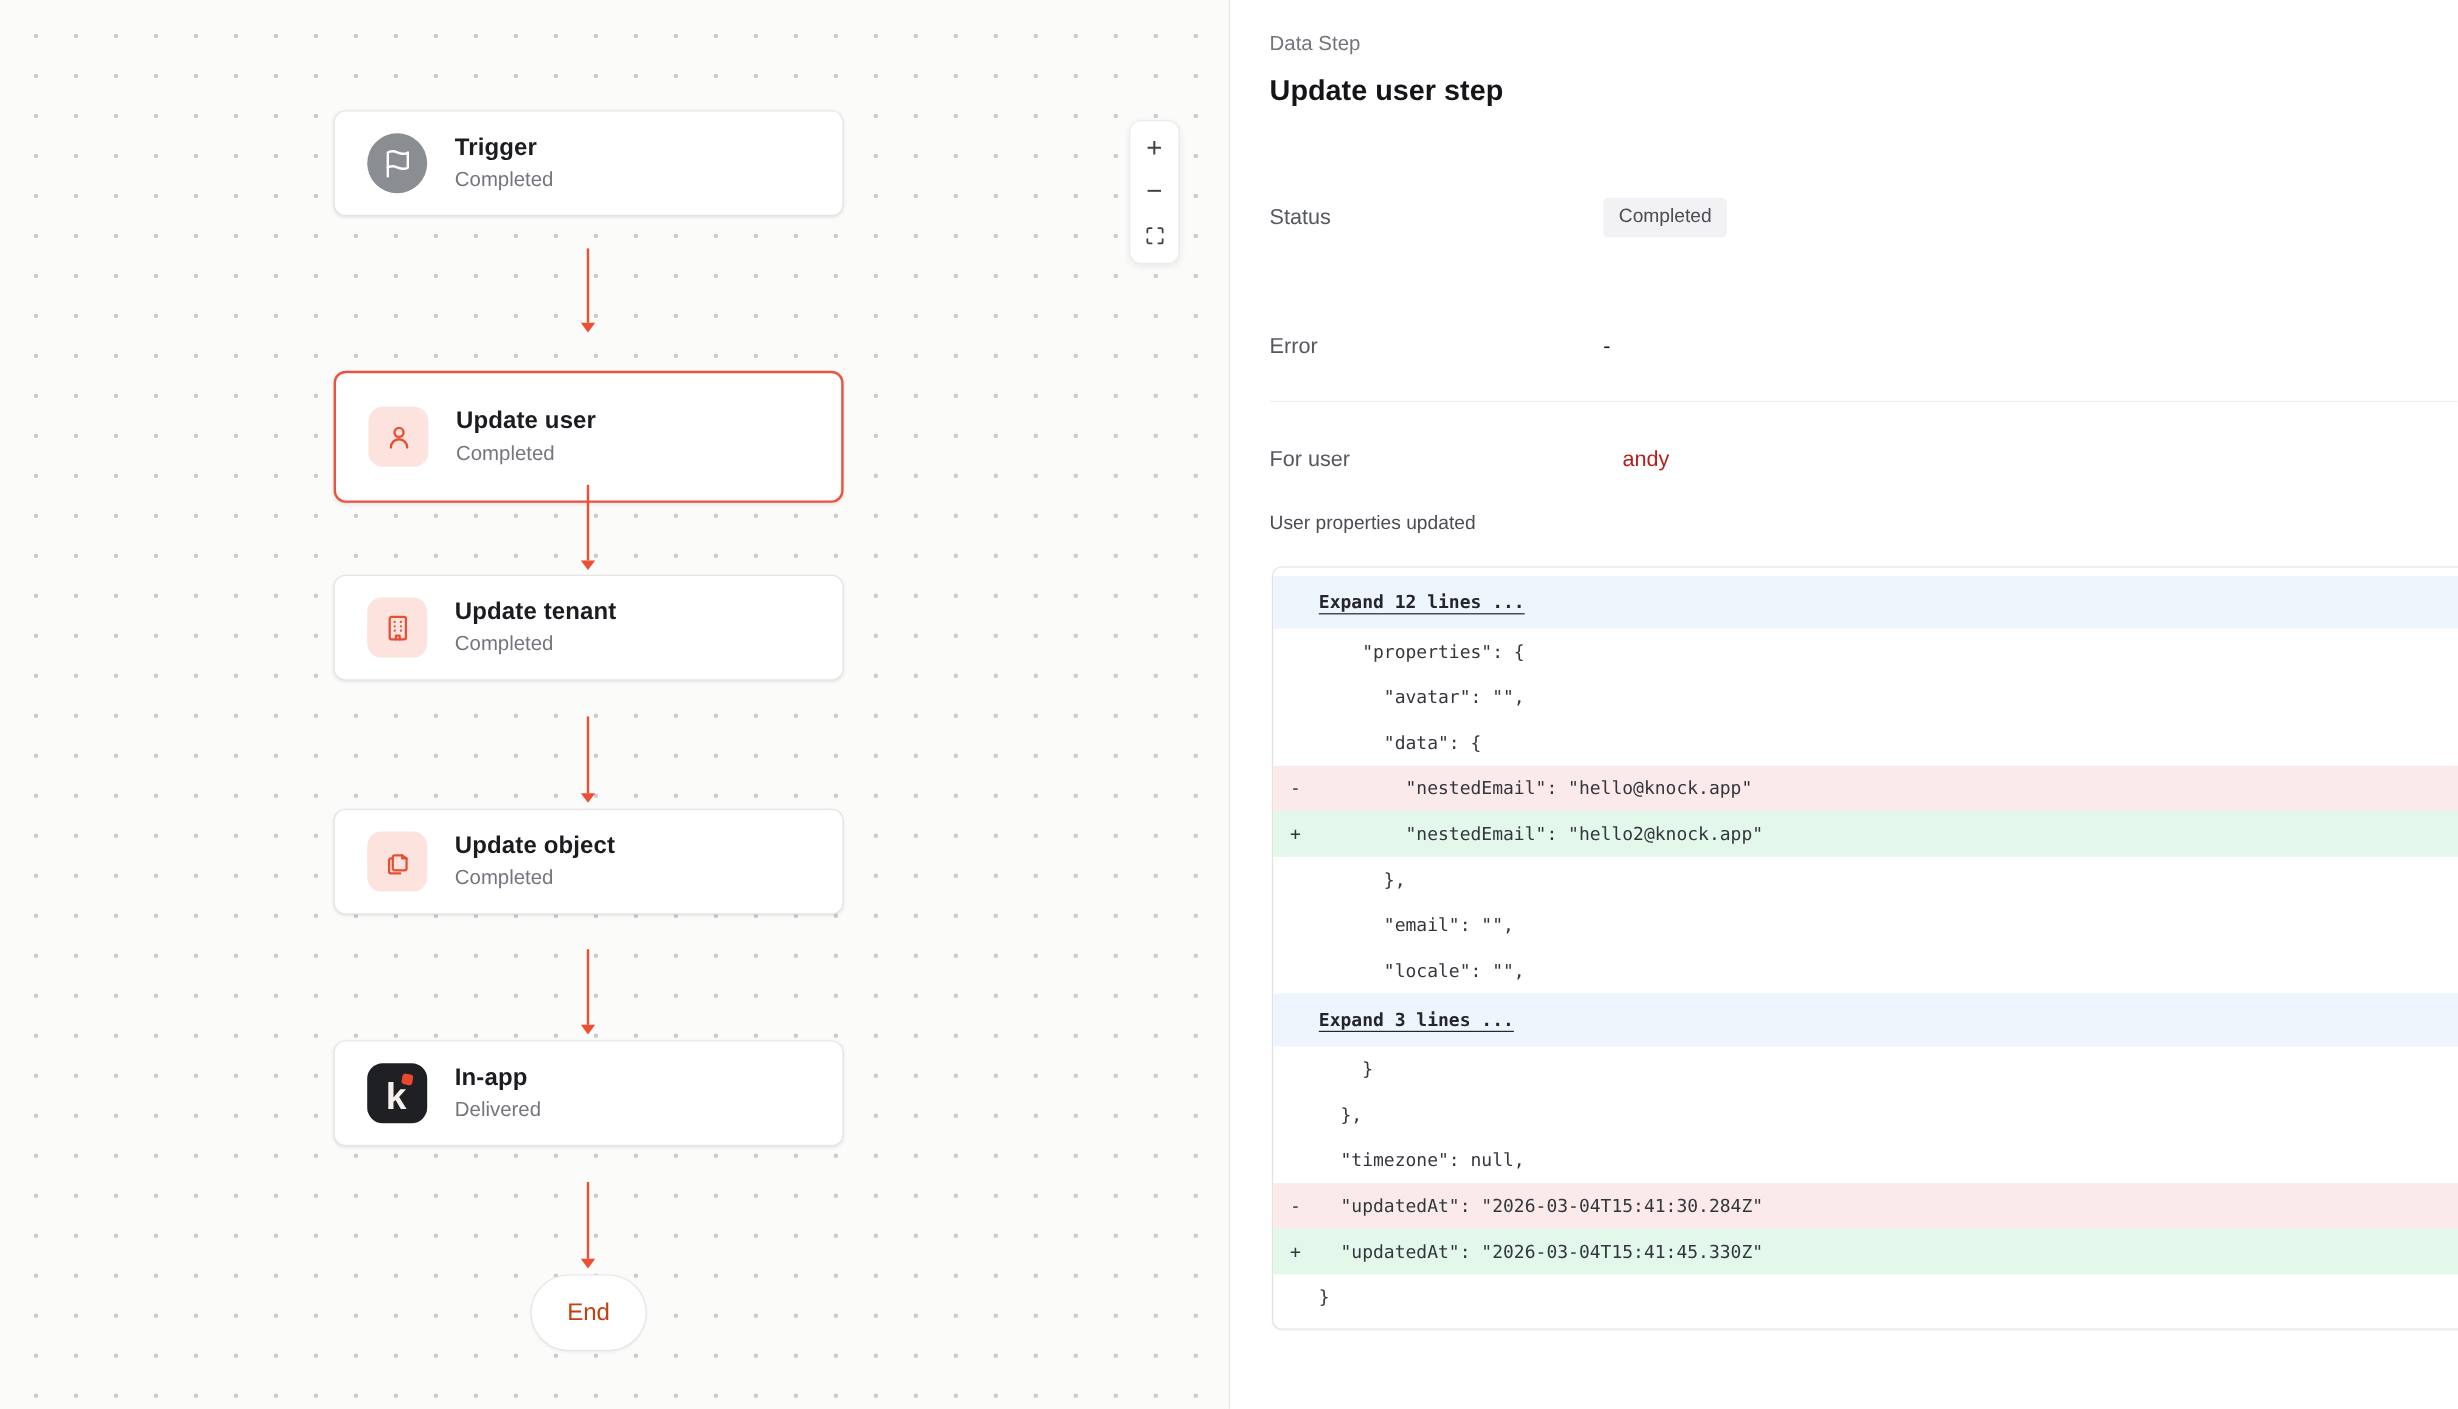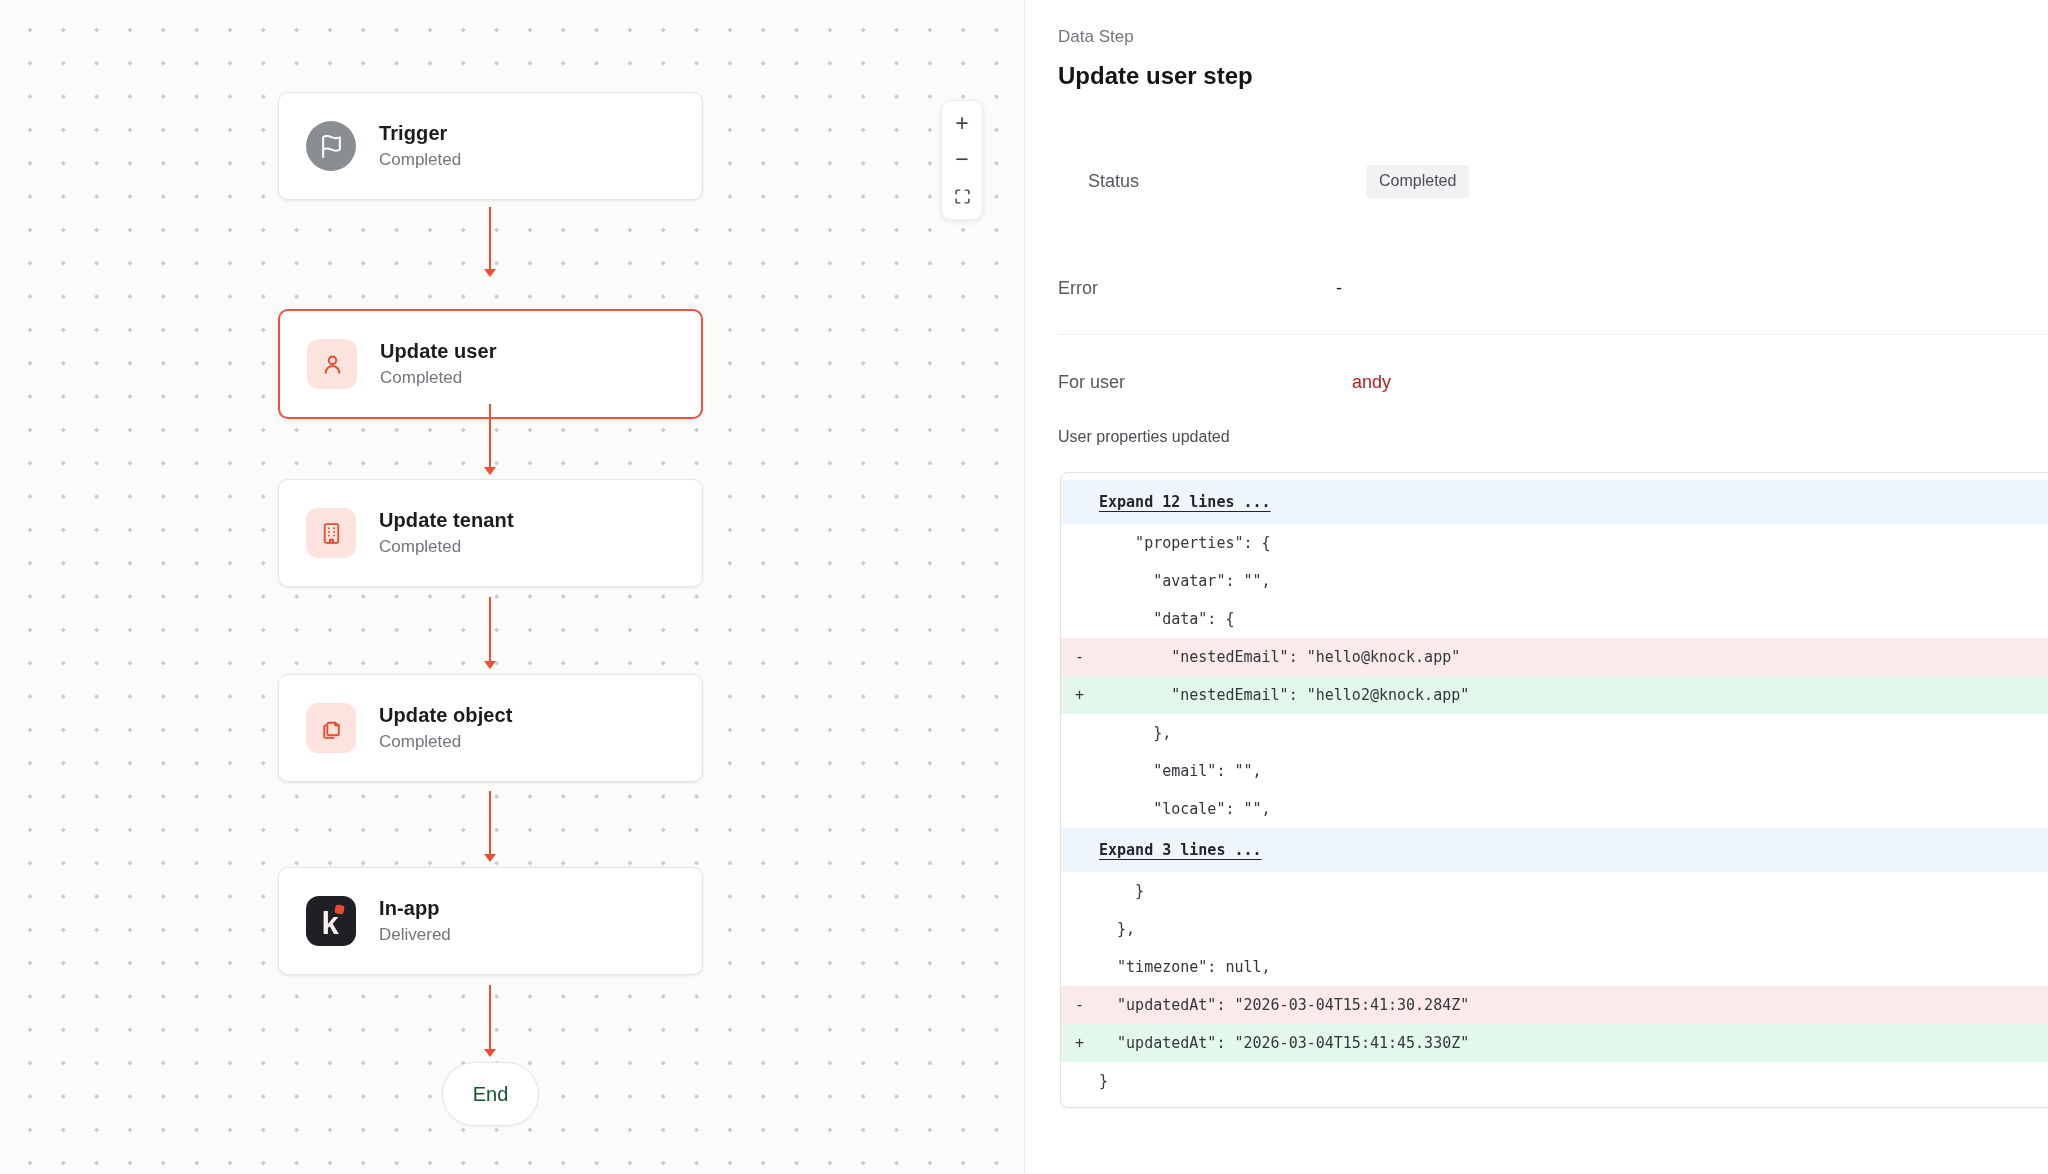--- a/index.html
+++ b/index.html
@@ -9,21 +9,21 @@
   
   .canvas {
     position:absolute; left:0; top:0; width:1025px; height:1174px;
     background-color:#FBFBF9;
     background-image: radial-gradient(circle, #C9CACF 1.7px, transparent 1.9px);
     background-size:33.33px 33.33px;
     background-position:13.3px 13.3px;
     border-right:1px solid #E9E9EA;
   }
   .node {
-    position:absolute; left:278px; width:425px; height:108px;
+    position:absolute; left:278px; width:425px; height:88px;
     background:#fff; border:1px solid #E5E5E8; border-radius:10px;
     box-shadow:0 1px 2px rgba(20,20,25,.05), 0 1px 4px rgba(20,20,25,.04);
     display:flex; align-items:center; padding-left:27px; gap:23px;
   }
   .node.selected { border:2px solid #EB5341; height:110px;margin-top:22px; }
   .node-icon {
     width:50px; height:50px; flex:none; display:flex;
     align-items:center; justify-content:center;
   }
   .icon-circle { background:#8A8D91; border-radius:50%; }
@@ -41,21 +41,21 @@
   .edge::after {
     content:''; position:absolute; bottom:-8px; left:-5px;
     border:6px solid transparent; border-top:8px solid #EE4E34; border-bottom:0;
   }
 
   .end-pill {
     position:absolute; left:442px; top:1062px; width:97px; height:64px;
     background:#fff; border:1px solid #E5E5E8; border-radius:32px;
     box-shadow:0 1px 3px rgba(20,20,25,.05);
     display:flex; align-items:center; justify-content:center;
-    font-size:20px; font-weight:500; color:#14532d;
+    font-size:20px; font-weight:500; color:#c2410c;
   }
 
   .zoom-ctrl {
     position:absolute; left:941px; top:100px; width:42px; height:120px;
     background:#fff; border:1px solid #ECECEE; border-radius:10px;
     box-shadow:0 2px 6px rgba(20,20,25,.08);
     display:flex; flex-direction:column; align-items:center; justify-content:space-around;
     padding:4px 0;
   }
   .zoom-btn {
@@ -71,21 +71,21 @@
   .kicker  { position:absolute; left:33px; top:27px;  font-size:17px; color:#72757B; }
   .p-title { position:absolute; left:33px; top:62px;  font-size:24px; font-weight:700; color:#141519; }
 
   .field-row { position:absolute; left:33px; display:flex; align-items:center; width:960px; }
   .f-label { width:278px; flex:none; font-size:18px; color:#55585F; }
   .f-value { font-size:18px; color:#1C1E22; }
   .badge {
     background:#F2F2F4; color:#4A4D54; font-size:16px;
     padding:6px 13px; border-radius:4px; line-height:1.3;
   }
-  .row-status   { top:165px;margin-left:30px; }
+  .row-status   { top:165px; }
   .row-executed { top:230px; }
   .row-error    { top:278px; }
   .h-divider { position:absolute; left:33px; right:0; top:334px; height:1px; background:#EFEFED; }
   .row-foruser  { top:372px;gap:16px; }
   .link-red { color:#b91c1c; text-decoration:none; cursor:pointer; }
   .section-title { position:absolute; left:33px; top:428px; font-size:16px; color:#4A4D53; }
 
   
   .diff-block {
     position:absolute; left:35px; top:472px; width:1020px;

